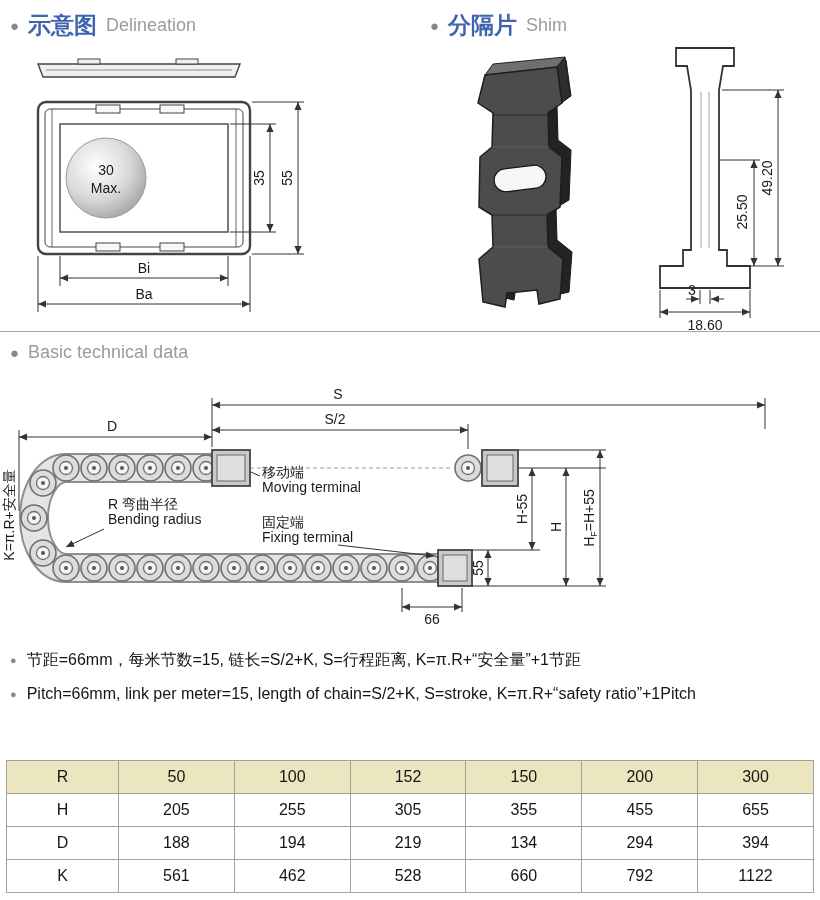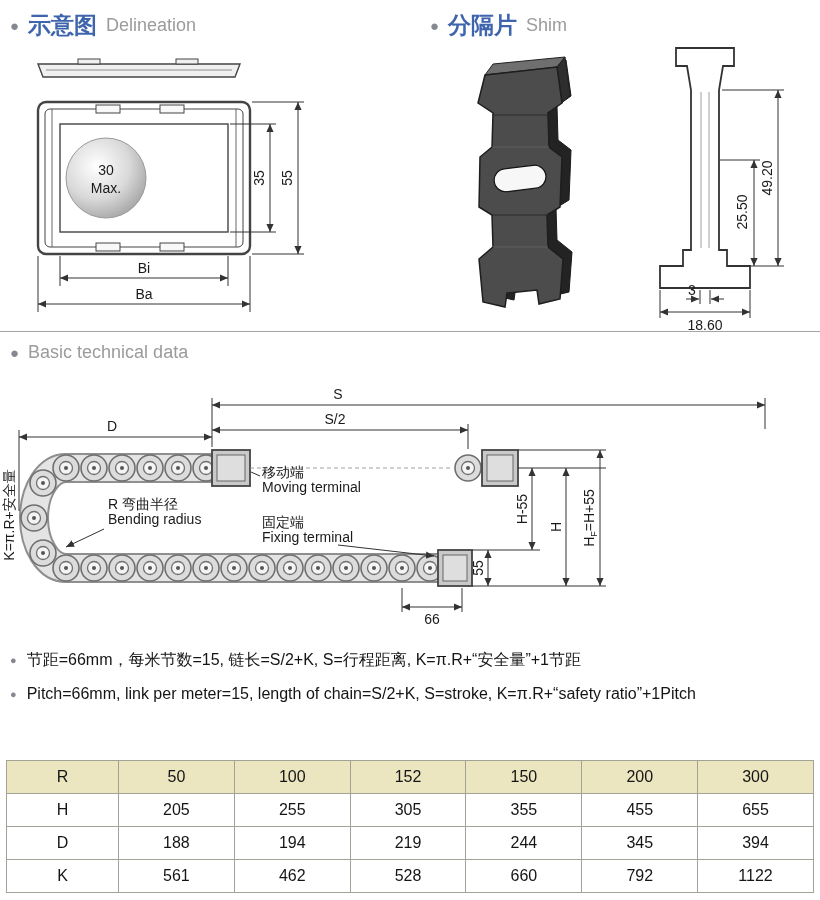--- a/index.html
+++ b/index.html
@@ -280,22 +280,22 @@
         <td>305</td>
         <td>355</td>
         <td>455</td>
         <td>655</td>
       </tr>
       <tr>
         <td>D</td>
         <td>188</td>
         <td>194</td>
         <td>219</td>
-        <td>244</td>
-        <td>345</td>
+        <td>134</td>
+        <td>294</td>
         <td>394</td>
       </tr>
       <tr>
         <td>K</td>
         <td>561</td>
         <td>462</td>
         <td>528</td>
         <td>660</td>
         <td>792</td>
         <td>1122</td>

